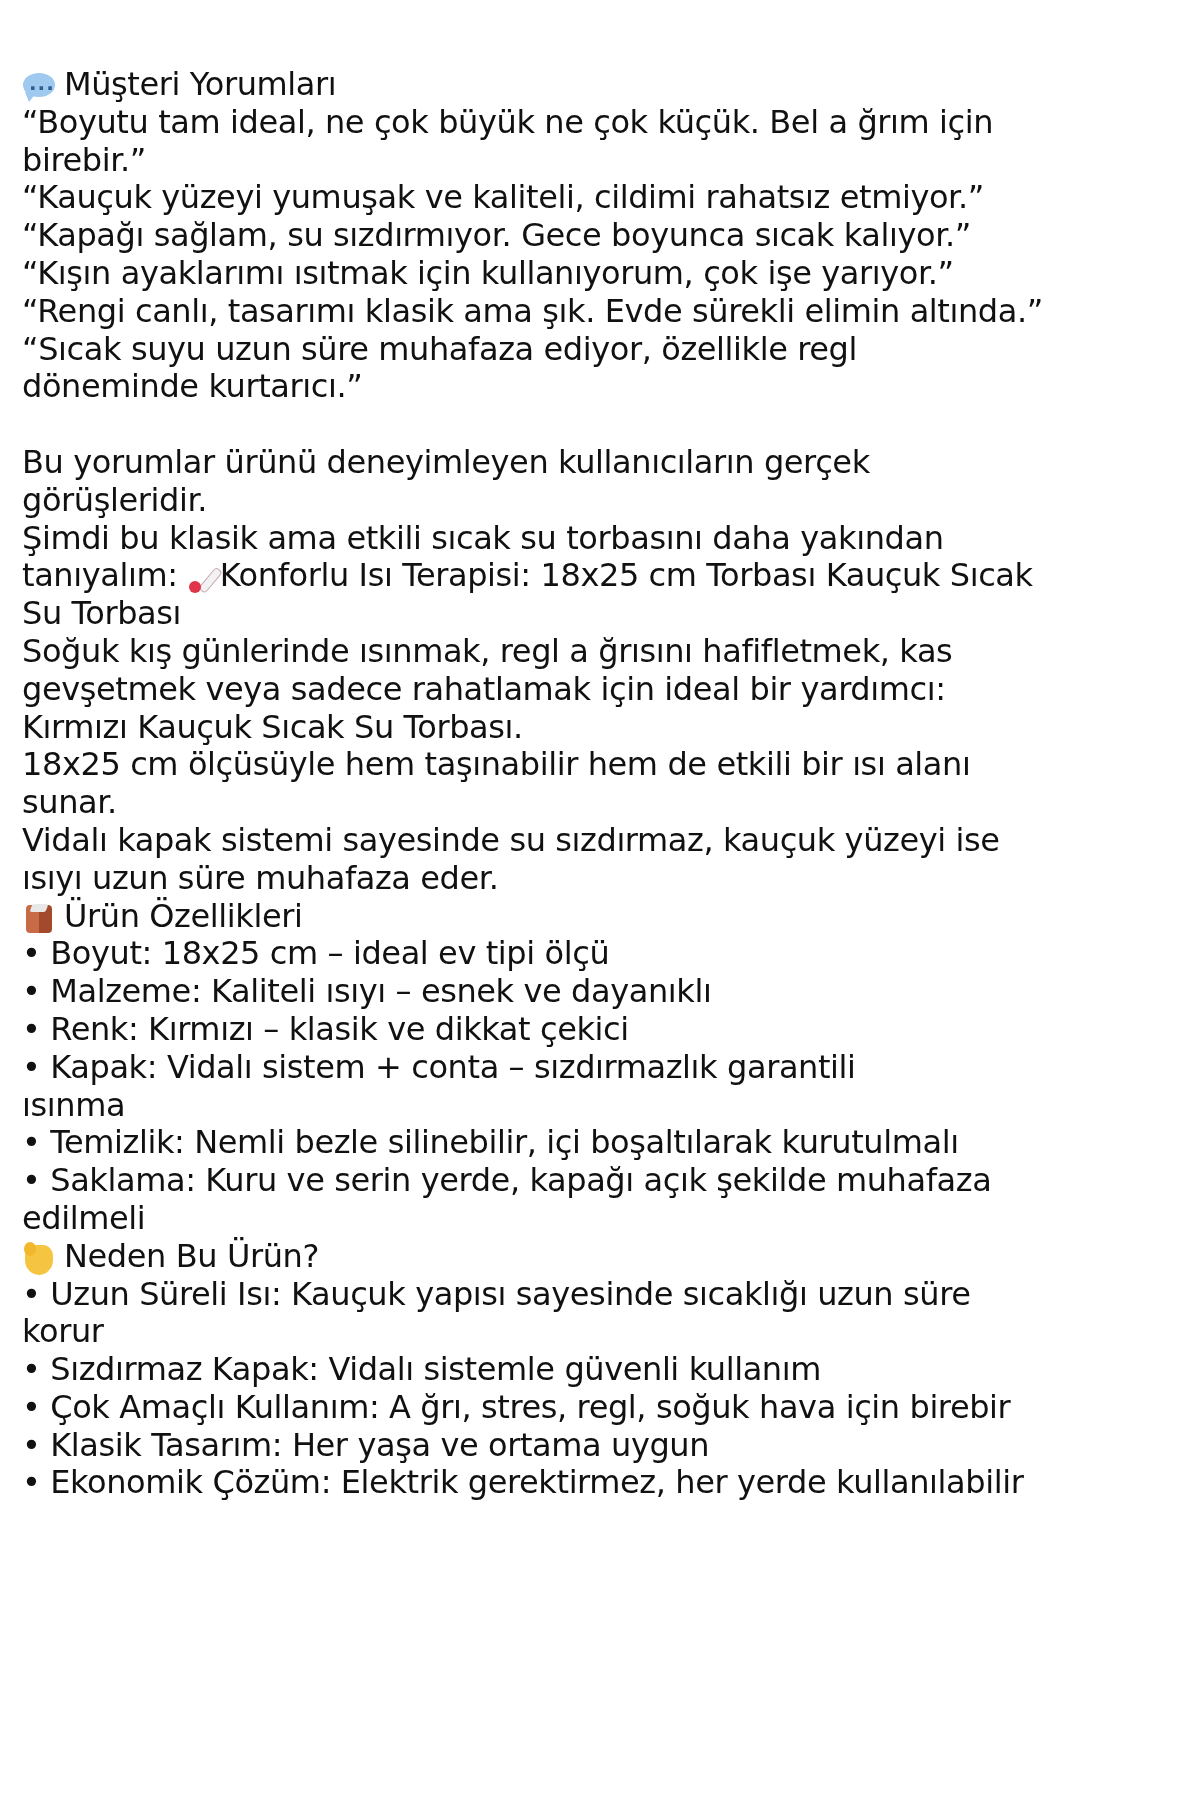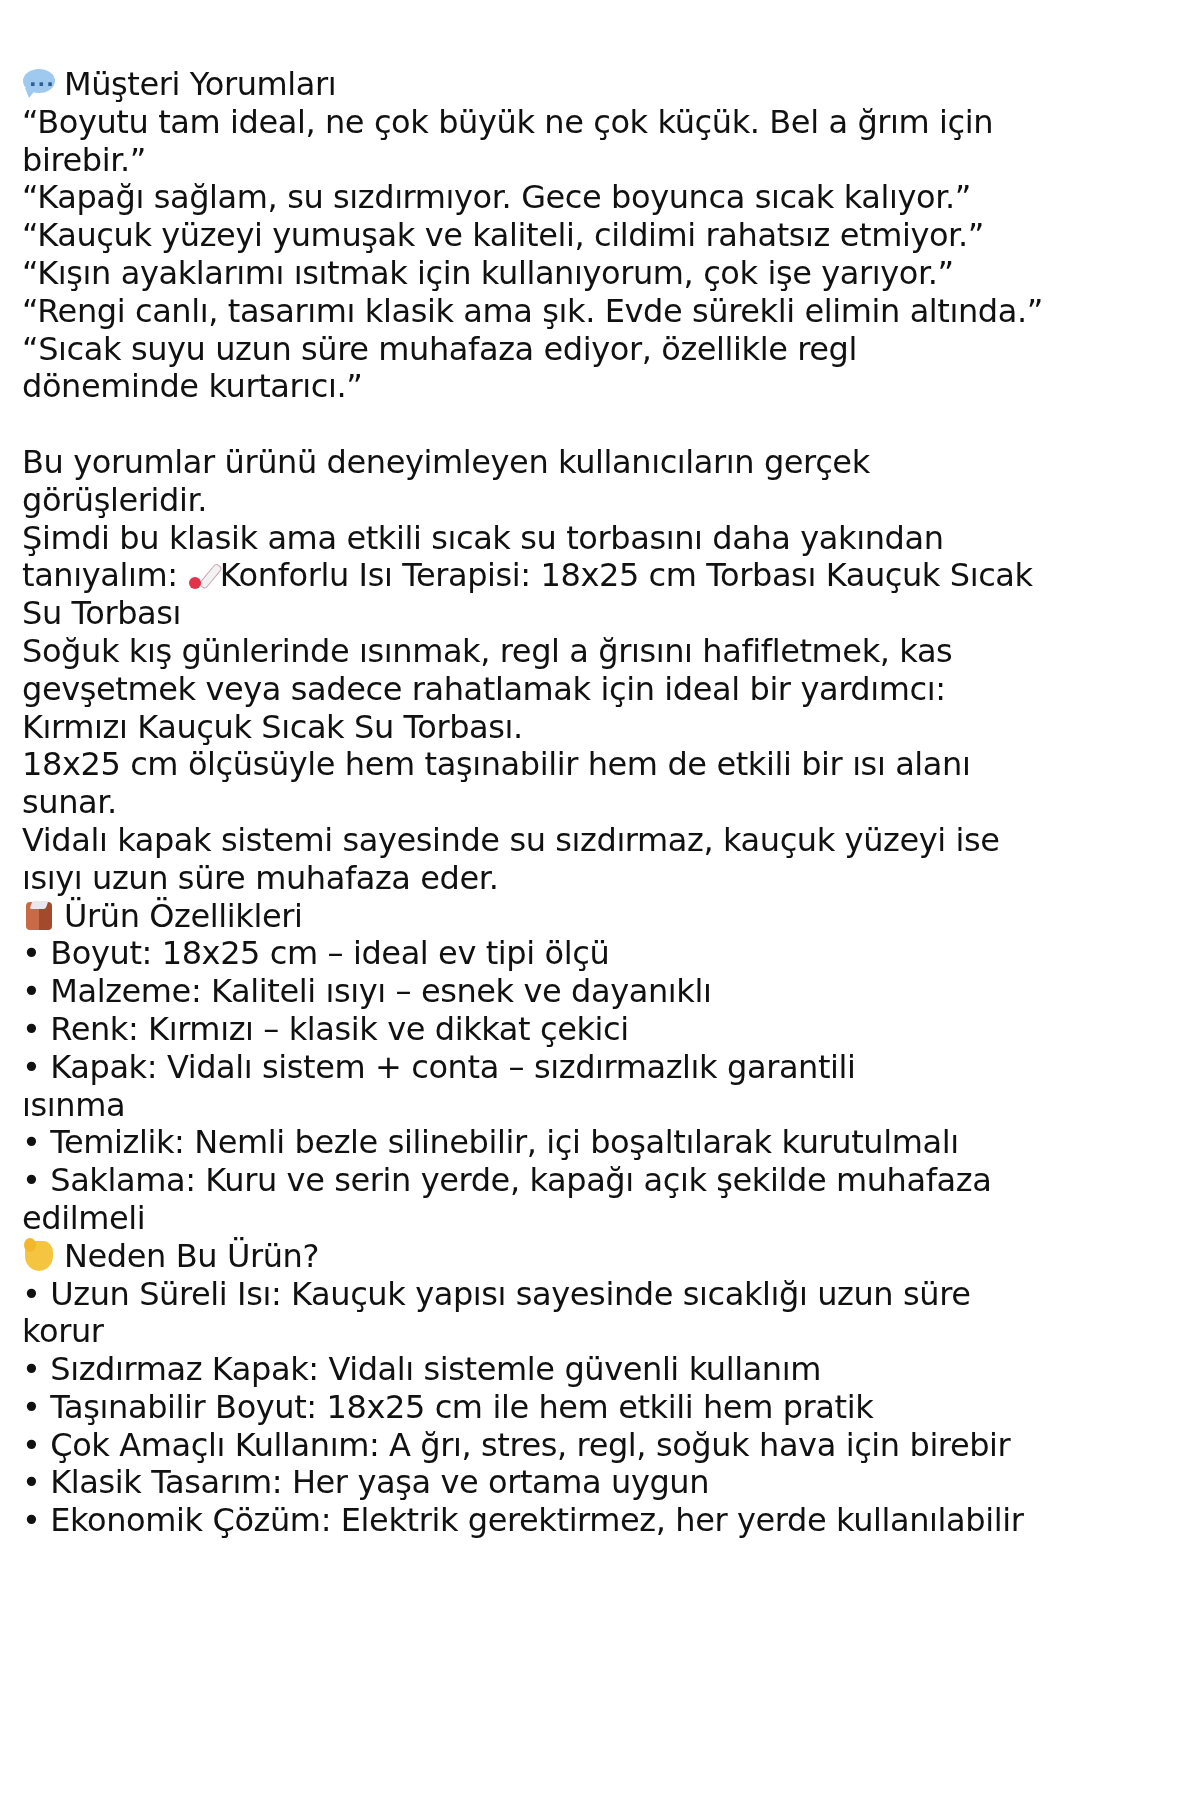--- a/index.html
+++ b/index.html
@@ -3,21 +3,21 @@
 <meta charset="utf-8">
 <style>
   html, body { margin: 0; padding: 0; background: #ffffff; }
   body { width: 1200px; height: 1800px; position: relative; overflow: hidden; }
   #doc {
     position: absolute; left: 22px; top: 66px; width: 1170px;
     font-family: "DejaVu Sans", sans-serif;
     font-size: 32px; line-height: 37.8px; color: #111111;
     letter-spacing: -0.4px;
   }
-  .line { white-space: nowrap; height: 37.8px; display: flex; align-items: flex-start; }
+  .line { white-space: nowrap; height: 37.8px; display: flex; align-items: flex-end; }
   .blank { height: 37.8px; }
   .icon { display: inline-block; width: 34px; height: 34px; margin-right: 8px; position: relative; flex: 0 0 auto; }
   .ic-speech::before {
     content: ""; position: absolute; left: 1px; top: 3px; width: 32px; height: 24px;
     background: #9fc9ee; border-radius: 50%;
   }
   .ic-speech::after {
     content: "···"; position: absolute; left: 7px; top: 0px; font-size: 20px; color: #2f5f92; font-weight: bold;
     letter-spacing: 1px;
   }
@@ -55,22 +55,22 @@
 <div id="doc">
 
   <div class="line">
     <span class="icon ic-speech">
         <span class="tail"></span>
       </span>
     <span>Müşteri Yorumları</span>
   </div>
   <div class="line">“Boyutu tam ideal, ne çok büyük ne çok küçük. Bel a ğrım için</div>
   <div class="line">birebir.”</div>
+  <div class="line">“Kauçuk yüzeyi yumuşak ve kaliteli, cildimi rahatsız etmiyor.”</div>
   <div class="line">“Kapağı sağlam, su sızdırmıyor. Gece boyunca sıcak kalıyor.”</div>
-  <div class="line">“Kauçuk yüzeyi yumuşak ve kaliteli, cildimi rahatsız etmiyor.”</div>
   <div class="line">“Kışın ayaklarımı ısıtmak için kullanıyorum, çok işe yarıyor.”</div>
   <div class="line">“Rengi canlı, tasarımı klasik ama şık. Evde sürekli elimin altında.”</div>
   <div class="line">“Sıcak suyu uzun süre muhafaza ediyor, özellikle regl</div>
   <div class="line">döneminde kurtarıcı.”</div>
   <div class="blank"></div>
 
   <div class="line">Bu yorumlar ürünü deneyimleyen kullanıcıların gerçek</div>
   <div class="line">görüşleridir.</div>
   <div class="line">Şimdi bu klasik ama etkili sıcak su torbasını daha yakından</div>
   <div class="line">
@@ -109,17 +109,16 @@
   <div class="line">
     <span class="icon ic-muscle">
         <span class="arm"></span>
         <span class="fist"></span>
       </span>
     <span>Neden Bu Ürün?</span>
   </div>
   <div class="line">• Uzun Süreli Isı: Kauçuk yapısı sayesinde sıcaklığı uzun süre</div>
   <div class="line">korur</div>
   <div class="line">• Sızdırmaz Kapak: Vidalı sistemle güvenli kullanım</div>
-  <div class="line">• Taşınabilir Boyut: 18x25 cm ile hem etkili hem pratik</div>
   <div class="line">• Çok Amaçlı Kullanım: A ğrı, stres, regl, soğuk hava için birebir</div>
   <div class="line">• Klasik Tasarım: Her yaşa ve ortama uygun</div>
   <div class="line">• Ekonomik Çözüm: Elektrik gerektirmez, her yerde kullanılabilir</div>
 </div>
 
 </body></html>

